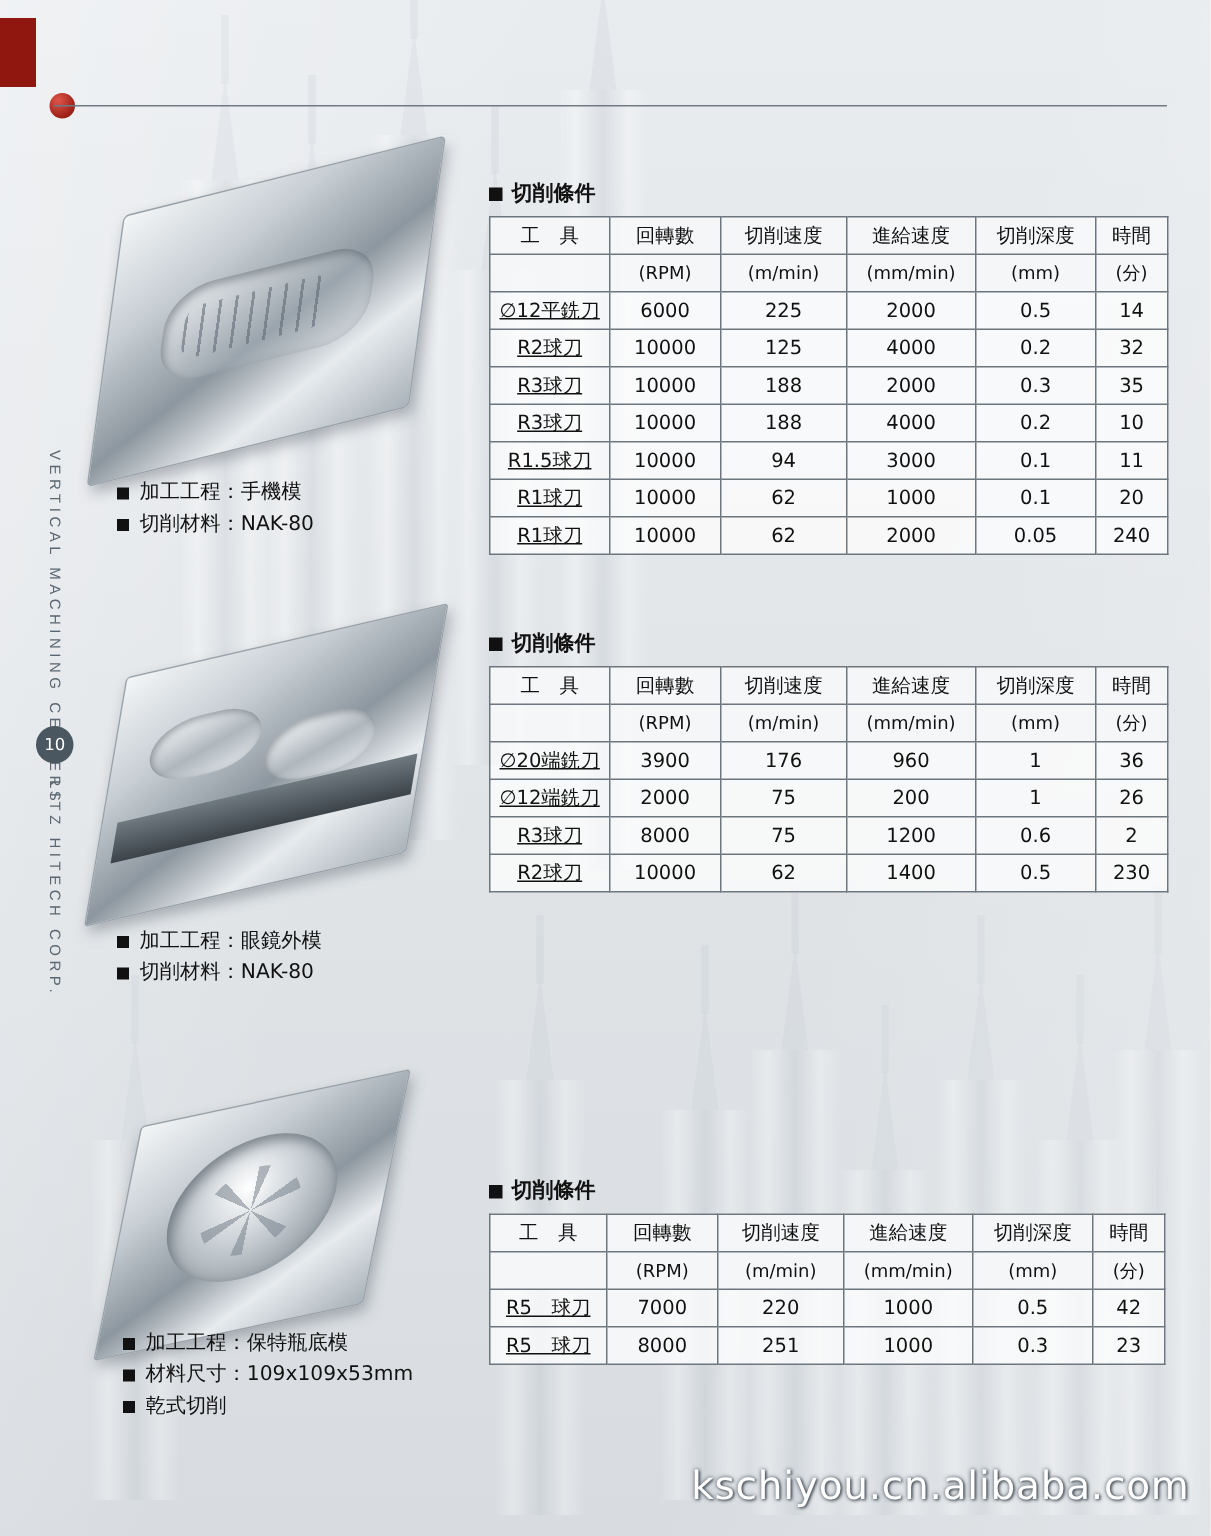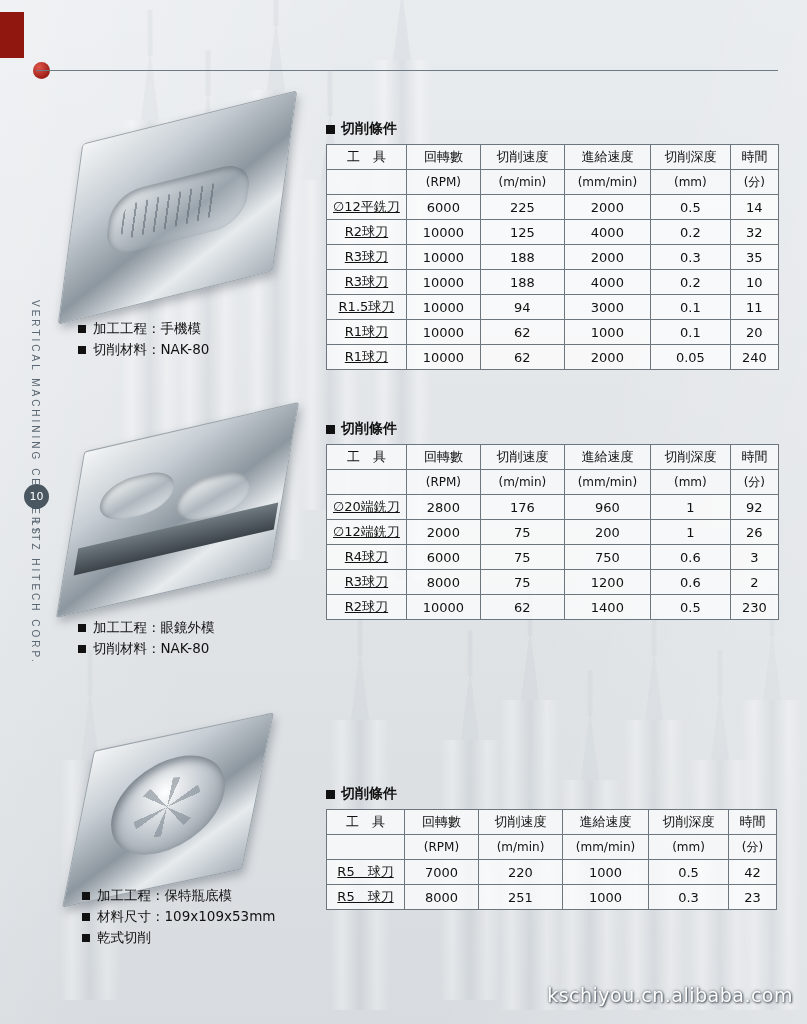--- a/index.html
+++ b/index.html
@@ -201,21 +201,21 @@
   .tbl-3 th:nth-child(1), .tbl-3 td:nth-child(1) { width: 78px; }
   .tbl-1 th:nth-child(2), .tbl-2 th:nth-child(2), .tbl-3 th:nth-child(2) { width: 74px; }
   .tbl-1 th:nth-child(3), .tbl-2 th:nth-child(3), .tbl-3 th:nth-child(3) { width: 84px; }
   .tbl-1 th:nth-child(4), .tbl-2 th:nth-child(4), .tbl-3 th:nth-child(4) { width: 86px; }
   .tbl-1 th:nth-child(5), .tbl-2 th:nth-child(5), .tbl-3 th:nth-child(5) { width: 80px; }
   .tbl-1 th:nth-child(6), .tbl-2 th:nth-child(6), .tbl-3 th:nth-child(6) { width: 48px; }
 
   
   .watermark {
     position:absolute; right: 14px; bottom: 18px;
-    font-size: 19px; color: #fff;
+    font-size: 26px; color: #fff;
     text-shadow: 0 0 3px rgba(70,80,90,.9), 1px 1px 2px rgba(40,50,60,.8);
     letter-spacing: .5px;
     font-family: "DejaVu Sans", sans-serif;
   }
 </style>
 </head>
 <body>
 
 <div class="bg-ghosts">
   <div class="ghost" style="left:120px; top:120px; height:420px;"></div>
@@ -384,41 +384,33 @@
         <th class="hdr-sub">(RPM)</th>
         <th class="hdr-sub">(m/min)</th>
         <th class="hdr-sub">(mm/min)</th>
         <th class="hdr-sub">(mm)</th>
         <th class="hdr-sub">(分)</th>
       </tr>
     </thead>
     <tbody>
       <tr>
         <td class="tool">∅20端銑刀</td>
-        <td>2800</td>
+        <td>3900</td>
         <td>176</td>
         <td>960</td>
         <td>1</td>
-        <td>92</td>
+        <td>36</td>
       </tr>
       <tr>
         <td class="tool">∅12端銑刀</td>
         <td>2000</td>
         <td>75</td>
         <td>200</td>
         <td>1</td>
         <td>26</td>
-      </tr>
-      <tr>
-        <td class="tool">R4球刀</td>
-        <td>6000</td>
-        <td>75</td>
-        <td>750</td>
-        <td>0.6</td>
-        <td>3</td>
       </tr>
       <tr>
         <td class="tool">R3球刀</td>
         <td>8000</td>
         <td>75</td>
         <td>1200</td>
         <td>0.6</td>
         <td>2</td>
       </tr>
       <tr>

